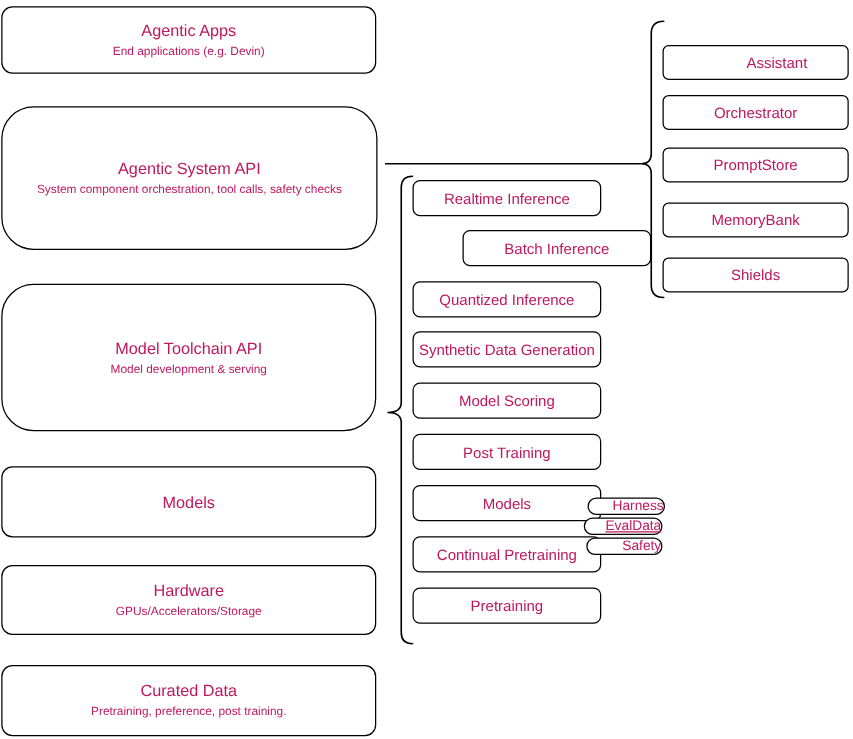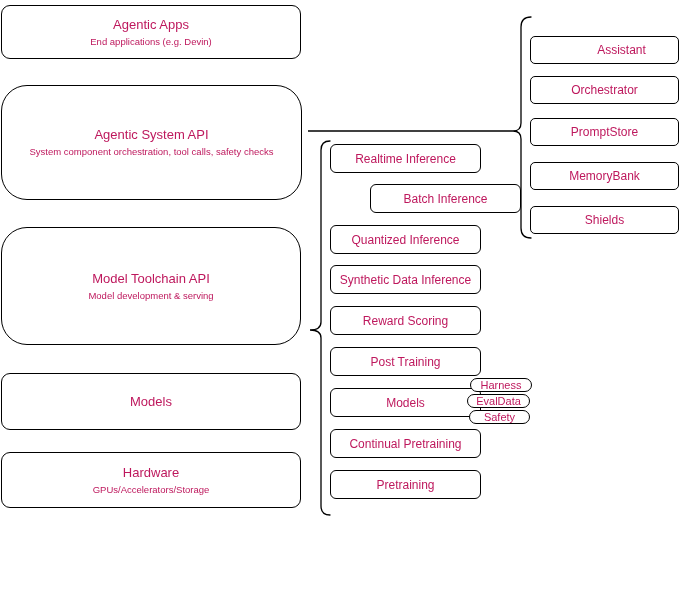--- a/index.html
+++ b/index.html
@@ -38,24 +38,25 @@
     border-radius: 5px; font-size: 12px;
   }
   .pill {
     position: absolute;
     background: #ffffff;
     border: 1.3px solid #000;
     border-radius: 8px;
     box-sizing: border-box;
     display: flex;
     align-items: center;
-    justify-content: center;
+    justify-content: flex-end;
     font-size: 11px;
     line-height: 12px;
     z-index: 3;
+    margin-top: 20px;
   }
   svg.wires { position: absolute; left: 0; top: 0; z-index: 1; }
 </style>
 </head>
 <body>
 
 <div class="canvas">
 
   <svg class="wires" width="682" height="591" viewBox="0 0 682 591">
 
@@ -83,53 +84,57 @@
 
   <div class="node big r9" style="top:373px;height:57px;">
     <div class="node-title">Models</div>
   </div>
 
   <div class="node big r9" style="top:452px;height:56px;text-align:center;">
     <div class="node-title">Hardware</div>
     <div class="node-sub">GPUs/Accelerators/Storage</div>
   </div>
 
+  <div class="node big r9" style="top:532px;height:57px;">
+    <div class="node-title">Curated Data</div>
+    <div class="node-sub">Pretraining, preference, post training.</div>
+  </div>
 
   <div class="node mid" style="top:144px;">
     <span>Realtime Inference</span>
   </div>
   <div class="node mid" style="top:184px;margin-left:40px;">
     <span>Batch Inference</span>
   </div>
   <div class="node mid" style="top:225px;justify-content:center;">
     <span>Quantized Inference</span>
   </div>
   <div class="node mid" style="top:265px;">
-    <span>Synthetic Data Inference</span>
+    <span>Synthetic Data Generation</span>
   </div>
   <div class="node mid" style="top:306px;">
-    <span>Reward Scoring</span>
+    <span>Model Scoring</span>
   </div>
   <div class="node mid" style="top:347px;">
     <span>Post Training</span>
   </div>
   <div class="node mid" style="top:388px;">
     <span>Models</span>
   </div>
   <div class="node mid" style="top:429px;">
     <span>Continual Pretraining</span>
   </div>
   <div class="node mid" style="top:470px;">
     <span>Pretraining</span>
   </div>
 
   <div class="pill" style="left:470px;top:378px;width:62px;height:14px;">
     <span>Harness</span>
   </div>
-  <div class="pill" style="left:467px;top:394px;width:63px;height:14px;">
+  <div class="pill" style="left:467px;top:394px;width:63px;height:14px;text-decoration:underline;">
     <span>EvalData</span>
   </div>
   <div class="pill" style="left:469px;top:410px;width:61px;height:14px;">
     <span>Safety</span>
   </div>
 
   <div class="node rightbox" style="top:36px;padding-left:34px;">
     <span>Assistant</span>
   </div>
   <div class="node rightbox" style="top:76px;">

